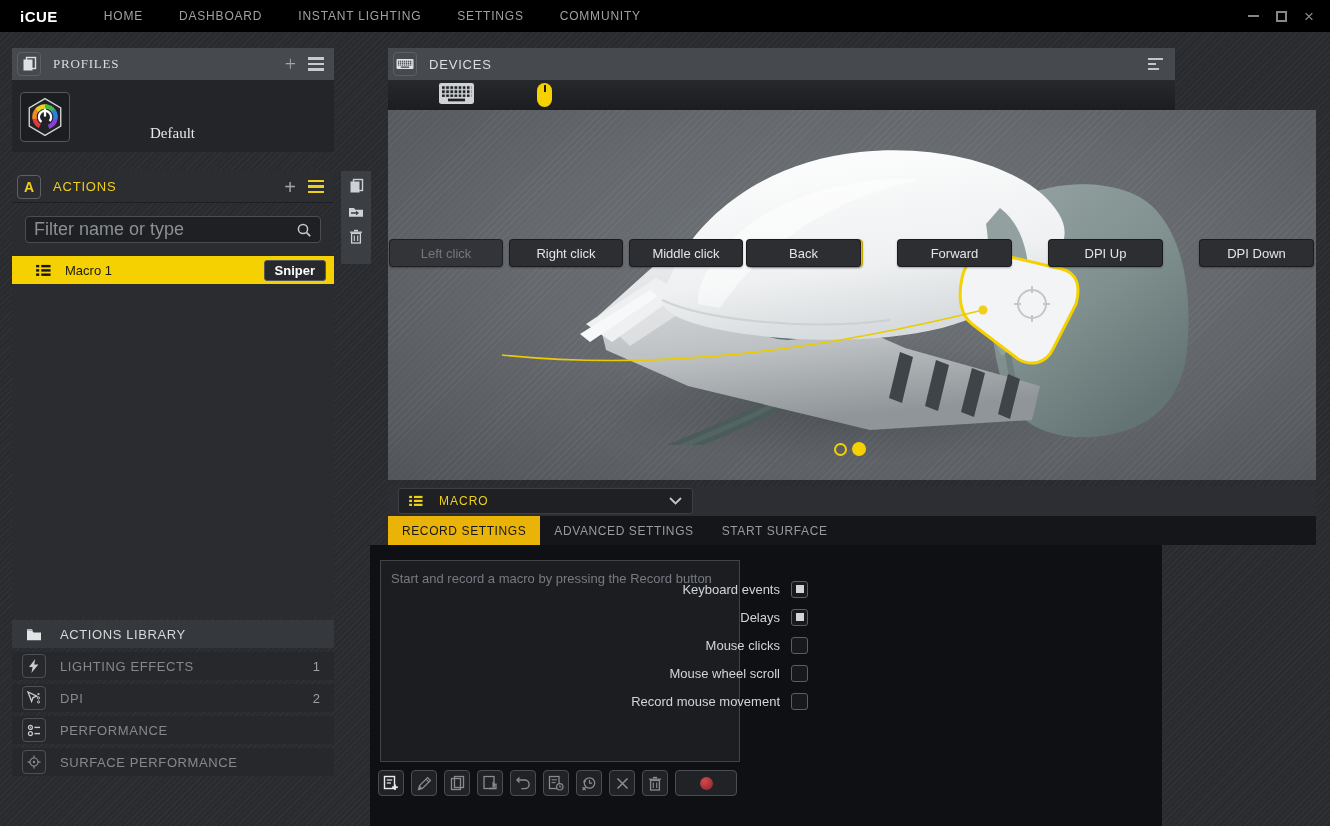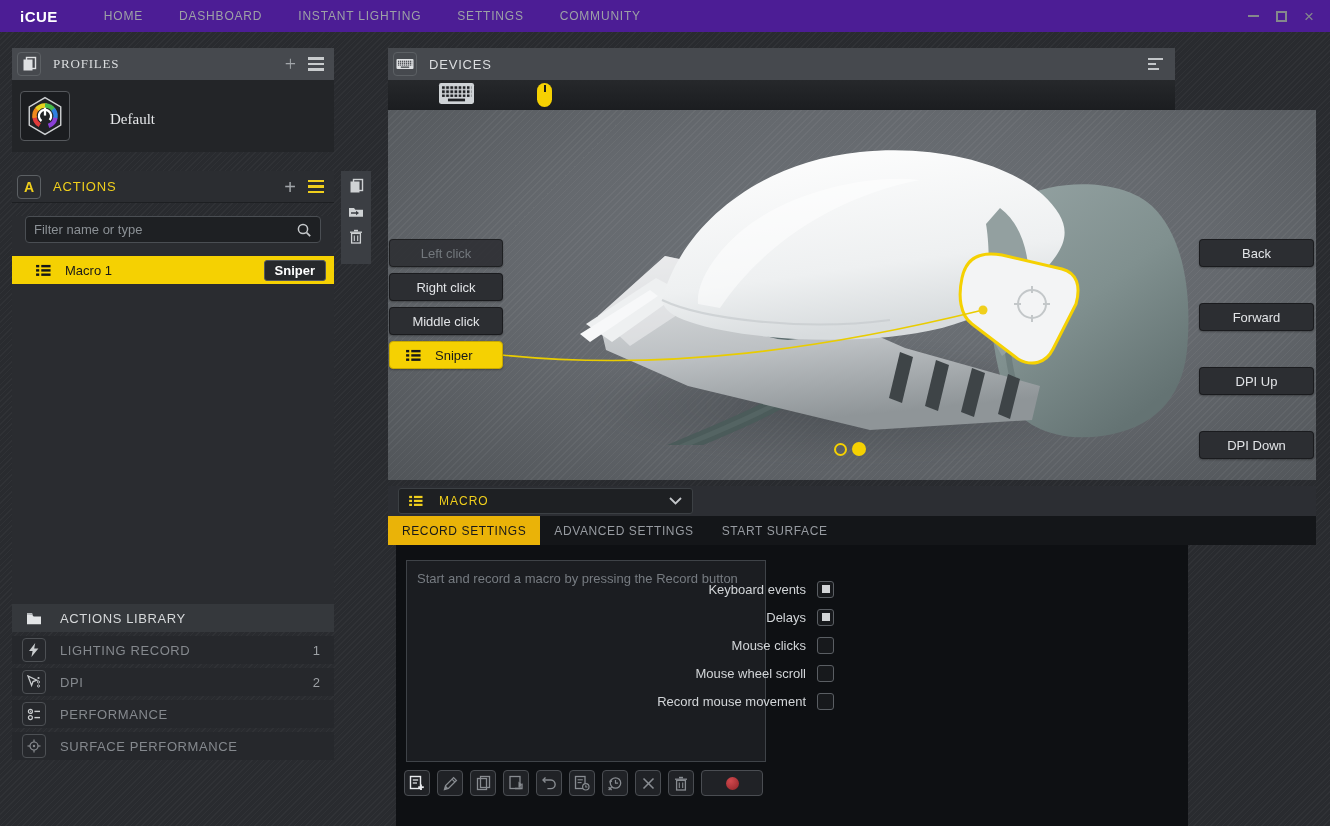--- a/index.html
+++ b/index.html
@@ -5,21 +5,21 @@
   * { margin:0; padding:0; box-sizing:border-box; }
   html,body { width:1330px; height:826px; overflow:hidden; }
   body {
     font-family:"Liberation Sans", sans-serif;
     background-color:#292b2f;
     background-image:repeating-linear-gradient(315deg, rgba(255,255,255,.03) 0 1px, transparent 1px 4px);
     color:#d8dadc; position:relative;
   }
 
   
-  #topbar { position:absolute; left:0; top:0; width:1330px; height:32px; background:#4c1d95; display:flex; align-items:center; z-index:5; }
+  #topbar { position:absolute; left:0; top:0; width:1330px; height:32px; background:#000000; display:flex; align-items:center; z-index:5; }
   #logo { font-size:15px; font-weight:bold; color:#fff; margin-left:20px; letter-spacing:.5px; }
   .menu { display:flex; gap:36px; margin-left:46px; }
   .menu-item { font-size:12px; color:#9da1a6; letter-spacing:.8px; cursor:default; }
   .win-controls { margin-left:auto; margin-right:16px; display:flex; align-items:center; gap:17px; color:#84888c; }
   .win-min { width:11px; height:2px; background:#84888c; }
   .win-max { width:11px; height:11px; border:2px solid #84888c; }
   .win-close { font-size:17px; line-height:11px; }
 
   
   .phead { height:32px; background:#46494e; display:flex; align-items:center; }
@@ -27,45 +27,45 @@
               display:flex; align-items:center; justify-content:center; flex:0 0 auto; }
   .phead-title { font-size:13px; letter-spacing:.8px; color:#dcdee0; margin-left:12px; }
   .phead-spacer { flex:1; }
   .plus { font-size:20px; color:#a2a6aa; font-weight:400; margin-right:12px; line-height:18px; }
   .ham { display:flex; flex-direction:column; gap:3px; margin-right:10px; }
   .ham span { width:16px; height:2.5px; background:#c9ccce; }
   .ham.yellow span { background:#f0cf1c; }
 
   
   #profiles { position:absolute; left:12px; top:48px; width:322px;font-family:Liberation Serif, serif; }
-  #profile-row { height:72px; background:#232528; display:flex; align-items:center; padding:10px 8px; }
+  #profile-row { height:72px; background:#232528; display:flex; align-items:flex-end; padding:10px 8px;gap:40px; }
   #profile-logo { width:50px; height:50px; background:#1b1d20; border:1px solid #55585c; border-radius:4px;
                   display:flex; align-items:center; justify-content:center; }
   #profile-name { font-size:15px; color:#e6e8ea; margin-left:40px; margin-top:6px; }
 
   
   #actions { position:absolute; left:12px; top:171px; width:322px; }
   #actions-head { height:32px; background:#2b2d31; display:flex; align-items:center; border-bottom:1px solid #1d1f22; }
   #actions-head .icon-box { color:#f0cf1c; font-weight:bold; font-size:14px; }
   #actions-title { font-size:13px; letter-spacing:.8px; color:#f0cf1c; margin-left:12px; }
   #actions-body { background:#2a2c30; height:401px; }
   #filter-wrap { margin:13px; height:27px; background:#1e2023; border:1px solid #4a4e53; border-radius:4px;
                  display:flex; align-items:center; padding:0 8px; }
-  #filter-input { flex:1; background:transparent; border:none; outline:none; color:#cfd2d4; font-size:13px; font-family:"Liberation Sans",sans-serif; }
+  #filter-input { flex:1; background:transparent; border:none; outline:none; color:#cfd2d4; font-size:18px; font-family:"Liberation Sans",sans-serif; }
   #filter-input::placeholder { color:#8b9095; }
   #macro-row { height:28px; background:#f5d102; display:flex; align-items:center; padding:0 8px 0 24px; }
   #macro-row .licon { color:#151618; }
   #macro-row-label { font-size:13px; color:#17181a; margin-left:14px; }
   #sniper-badge { margin-left:auto; background:#27292c; border:1px solid #55585c; border-radius:3px;
                   color:#fff; font-weight:bold; font-size:13px; padding:2px 10px; }
 
   
   #library { position:absolute; left:12px; top:604px; width:322px; }
   .lib-row { height:28px; display:flex; align-items:center; padding:0 14px 0 10px; margin-bottom:4px; background:#26282c; }
-  .lib-row.head { background:#35383c; }
+  .lib-row.head { background:#35383c;margin-top:16px; }
   .lib-row .icon-box { width:24px; height:24px; margin-left:0; border-color:#4d5054; color:#b9bcbf; }
   .lib-label { font-size:13px; letter-spacing:.6px; color:#85898e; margin-left:14px; }
   .lib-row.head .lib-label { color:#d6d8da; }
   .lib-count { margin-left:auto; font-size:13px; color:#9da1a5; }
 
   
   #side-tools { position:absolute; left:341px; top:171px; width:30px; height:93px; background:#3b3e43;
                 display:flex; flex-direction:column; align-items:center; padding-top:7px; gap:11px; }
   #side-tools svg { display:block; }
 
@@ -80,21 +80,21 @@
   
   #stage { position:relative; width:928px; height:370px; overflow:hidden;
     background-image:
       repeating-linear-gradient(315deg, rgba(255,255,255,.045) 0 1px, transparent 1px 5px),
       radial-gradient(ellipse at 52% 42%, #6e7378 0%, #65696e 50%, #515559 100%);
   }
   #mouse-shadow { position:absolute; left:190px; top:235px; width:540px; height:120px;
       background:radial-gradient(ellipse, rgba(35,40,44,.4), transparent 70%); filter:blur(6px); }
   #mouse-svg { position:absolute; left:182px; top:18px; }
   #leader-svg { position:absolute; left:0; top:0; z-index:2; }
-  .btn-stack { position:absolute; top:129px; z-index:3; display:flex; flex-direction:column; gap:6px; }
+  .btn-stack { position:absolute; top:129px; z-index:3; display:flex; gap:6px; }
   #stack-left { left:1px; } #stack-right { right:2px;gap:36px; }
   .mbtn { width:114px; height:28px; background:#2c2e32; border:1px solid rgba(0,0,0,.4); border-radius:4px;
           color:#e2e4e7; font-size:13px; display:flex; align-items:center; justify-content:center;
           box-shadow:0 1px 2px rgba(0,0,0,.3); }
   #stack-right .mbtn { width:115px; }
   .mbtn.dim { color:#73787d; background:rgba(44,46,50,.88); }
   .mbtn.active { background:#f5d102; color:#17181a; justify-content:flex-start; padding-left:16px; border-color:#c7a900; }
   .mbtn.active .licon { margin-right:14px; }
   #dots { position:absolute; left:446px; top:332px; display:flex; gap:5px; align-items:center; z-index:3; }
   .dot { width:14px; height:14px; border-radius:50%; }
@@ -106,21 +106,21 @@
   #macro-dd { position:absolute; left:10px; top:2px; width:295px; height:26px; background:#1e2023;
               border:1px solid #3c4044; border-radius:3px; display:flex; align-items:center; padding:0 10px; }
   #macro-dd .licon { color:#f0cf1c; }
   #macro-dd-label { color:#f0cf1c; font-size:12px; letter-spacing:1px; margin-left:16px; }
   #macro-dd svg.chev { margin-left:auto; }
 
   #tabs { position:absolute; left:388px; top:516px; width:928px; height:29px; background:#141619; display:flex; }
   .tab { height:29px; display:flex; align-items:center; padding:0 14px; font-size:12px; letter-spacing:.6px; color:#979ba1; }
   .tab.active { background:#eab308; color:#17181a; }
 
-  #macro-content { position:absolute; left:396px; top:545px; width:792px; height:281px; background:#0e1013; }
+  #macro-content { position:absolute; left:370px; top:545px; width:792px; height:281px; background:#0e1013; }
   #macro-editor { position:absolute; left:10px; top:15px; width:360px; height:202px; background:#1b1d21;
                   border:1px solid #3f4348; color:#cfd2d4; font-size:13px; font-family:"Liberation Sans",sans-serif;
                   padding:10px; resize:none; outline:none; }
   #macro-editor::placeholder { color:#767b81; }
 
   #chk-col { position:absolute; right:354px; top:30px; width:320px; }
   .chk-row { height:28px; display:flex; align-items:center; justify-content:flex-end; gap:11px; }
   .chk-label { font-size:13px; color:#d2d5d8; }
   .checkbox { width:17px; height:17px; background:#17191c; border:1px solid #5a5e63; border-radius:3px;
               position:relative; flex:0 0 auto; }
@@ -240,21 +240,21 @@
         </svg>
     </span>
     <span class="lib-label">ACTIONS LIBRARY</span>
   </div>
   <div class="lib-row">
     <span class="icon-box">
       <svg width="12" height="14" viewBox="0 0 12 14">
           <path d="M7.2 0 1 8h3.6L3.4 14l7-8.6H6.2z" fill="#c9ccce"></path>
         </svg>
     </span>
-    <span class="lib-label">LIGHTING RECORD</span>
+    <span class="lib-label">LIGHTING EFFECTS</span>
     <span class="lib-count">1</span>
   </div>
   <div class="lib-row">
     <span class="icon-box">
       <svg width="14" height="14" viewBox="0 0 14 14">
           <path d="M1 1l3.6 9.4 1.4-3.8 3.8-1.4z" fill="none" stroke="#c9ccce" stroke-width="1.3"></path>
           <circle cx="11.5" cy="3" r="1.1" fill="#c9ccce"></circle>
           <circle cx="11.5" cy="7" r="1.1" fill="none" stroke="#c9ccce" stroke-width=".9"></circle>
           <circle cx="11.5" cy="11" r="1.1" fill="none" stroke="#c9ccce" stroke-width=".9"></circle>
         </svg>

